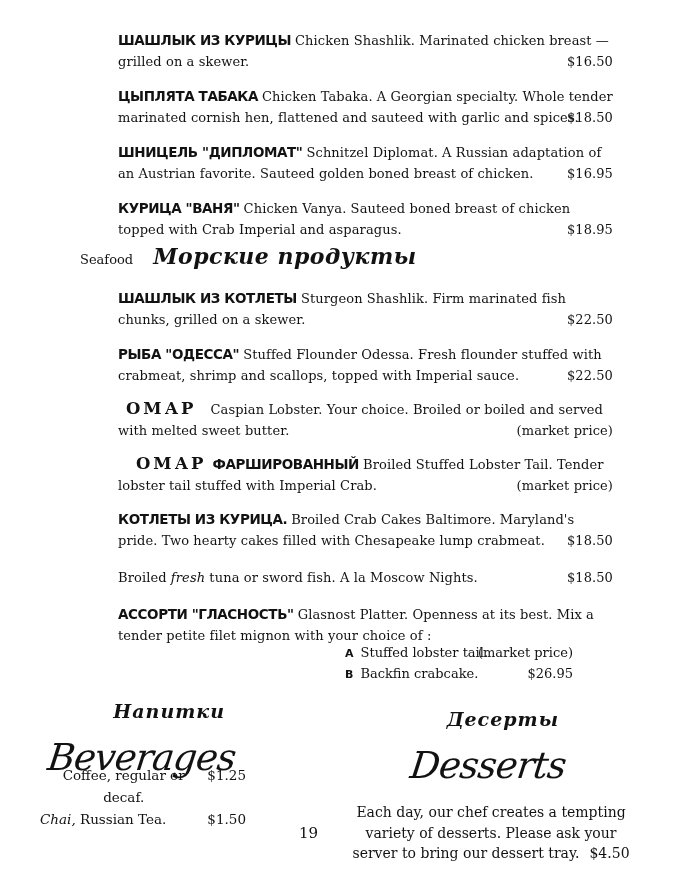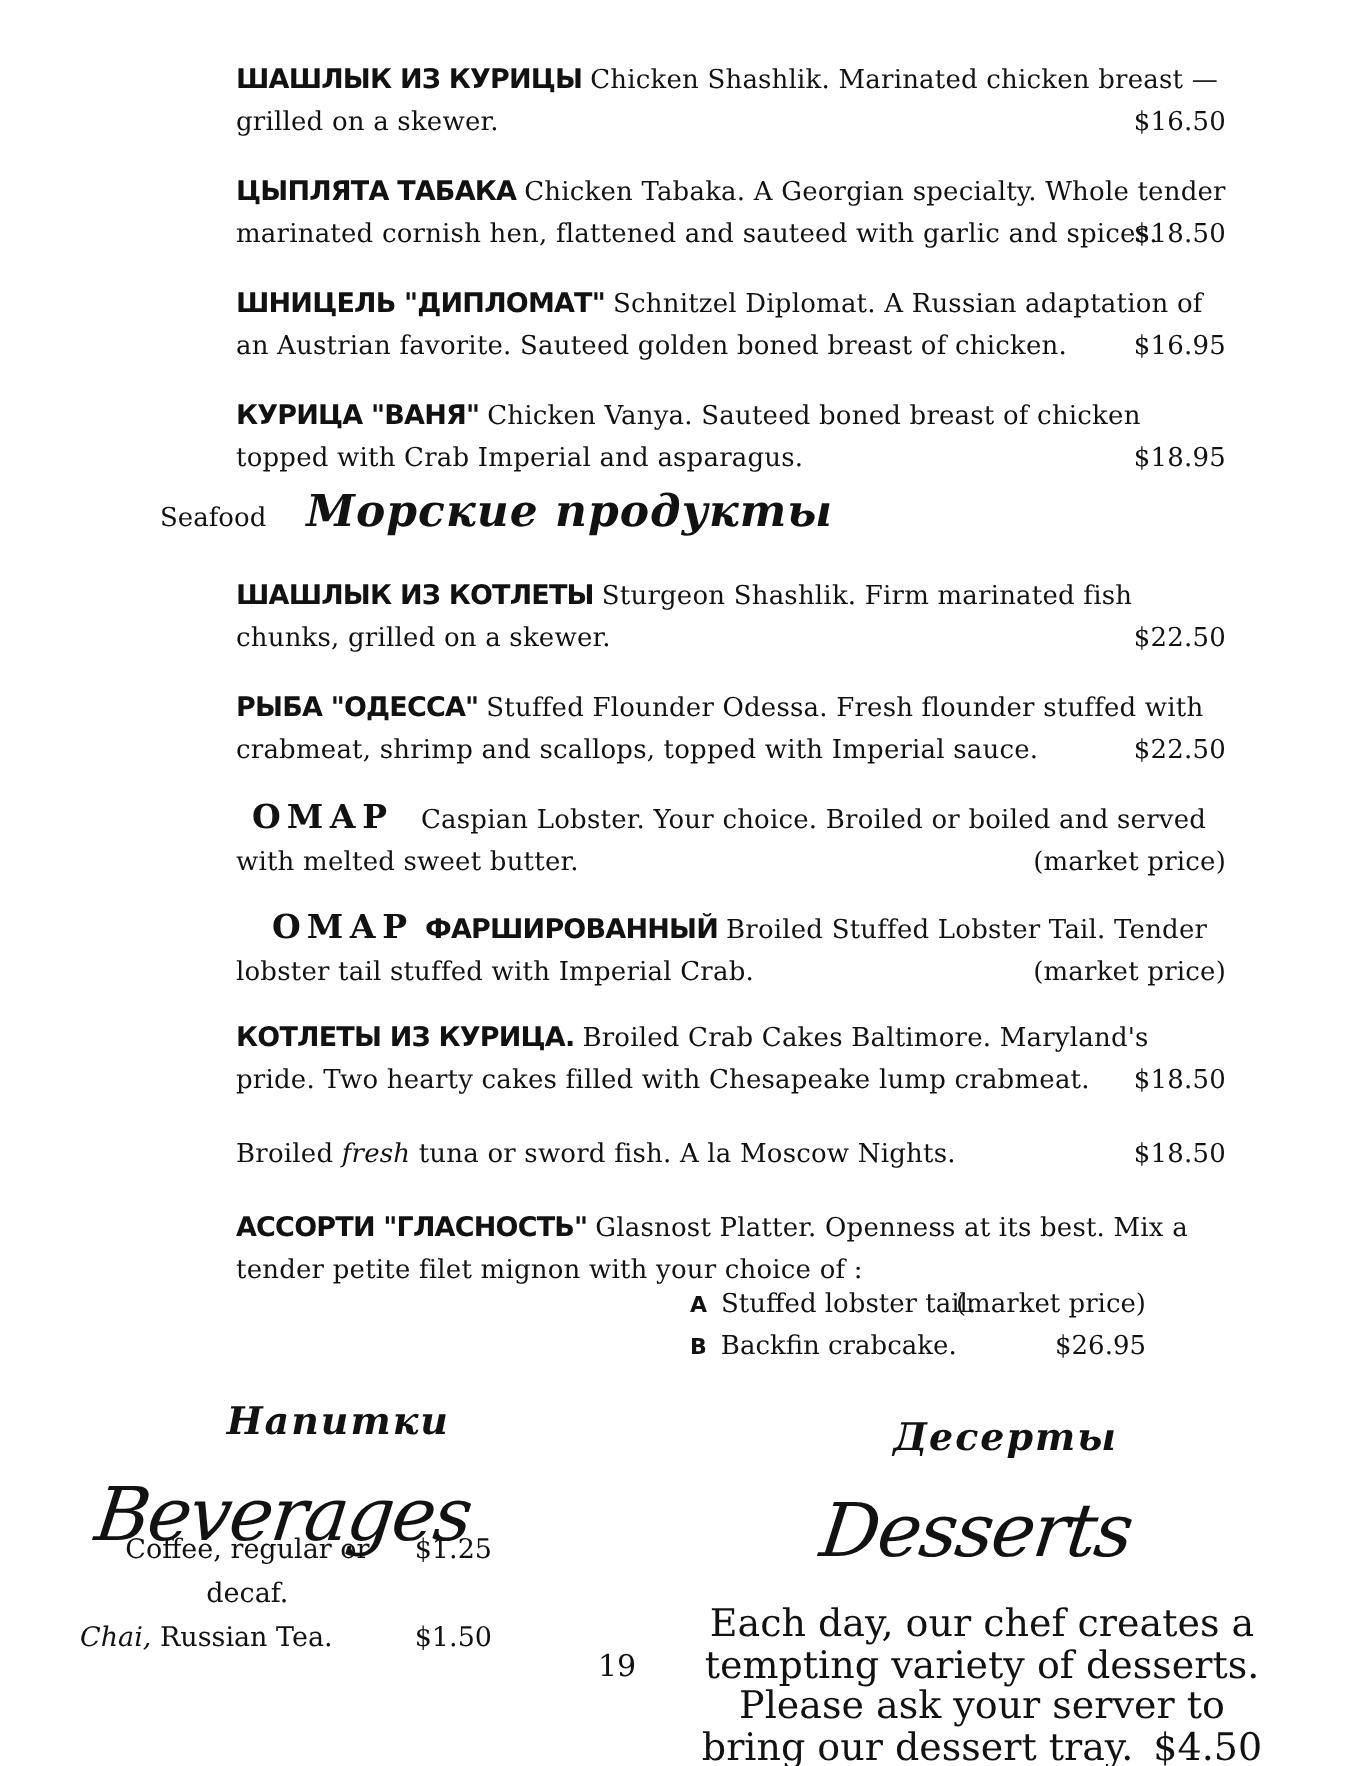--- a/index.html
+++ b/index.html
@@ -80,21 +80,21 @@
   }
   .bev-rows { position:absolute; left:40px; top:764px; width:206px;text-align:center; }
   .bev-row {
     display:flex; justify-content:space-between;
     font-size:13.5px; line-height:22px;
   }
   .dessert-text {
     position:absolute;
     left:350px; top:802px; width:282px;
     text-align:center;
-    font-size:19px; line-height:20.5px;
+    font-size:14px; line-height:20.5px;
   }
   .page-num {
     position:absolute;
     left:299px; top:824px;
     font-size:15px;
   }
   .it { font-style:italic; }
 </style>
 </head>
 <body>

